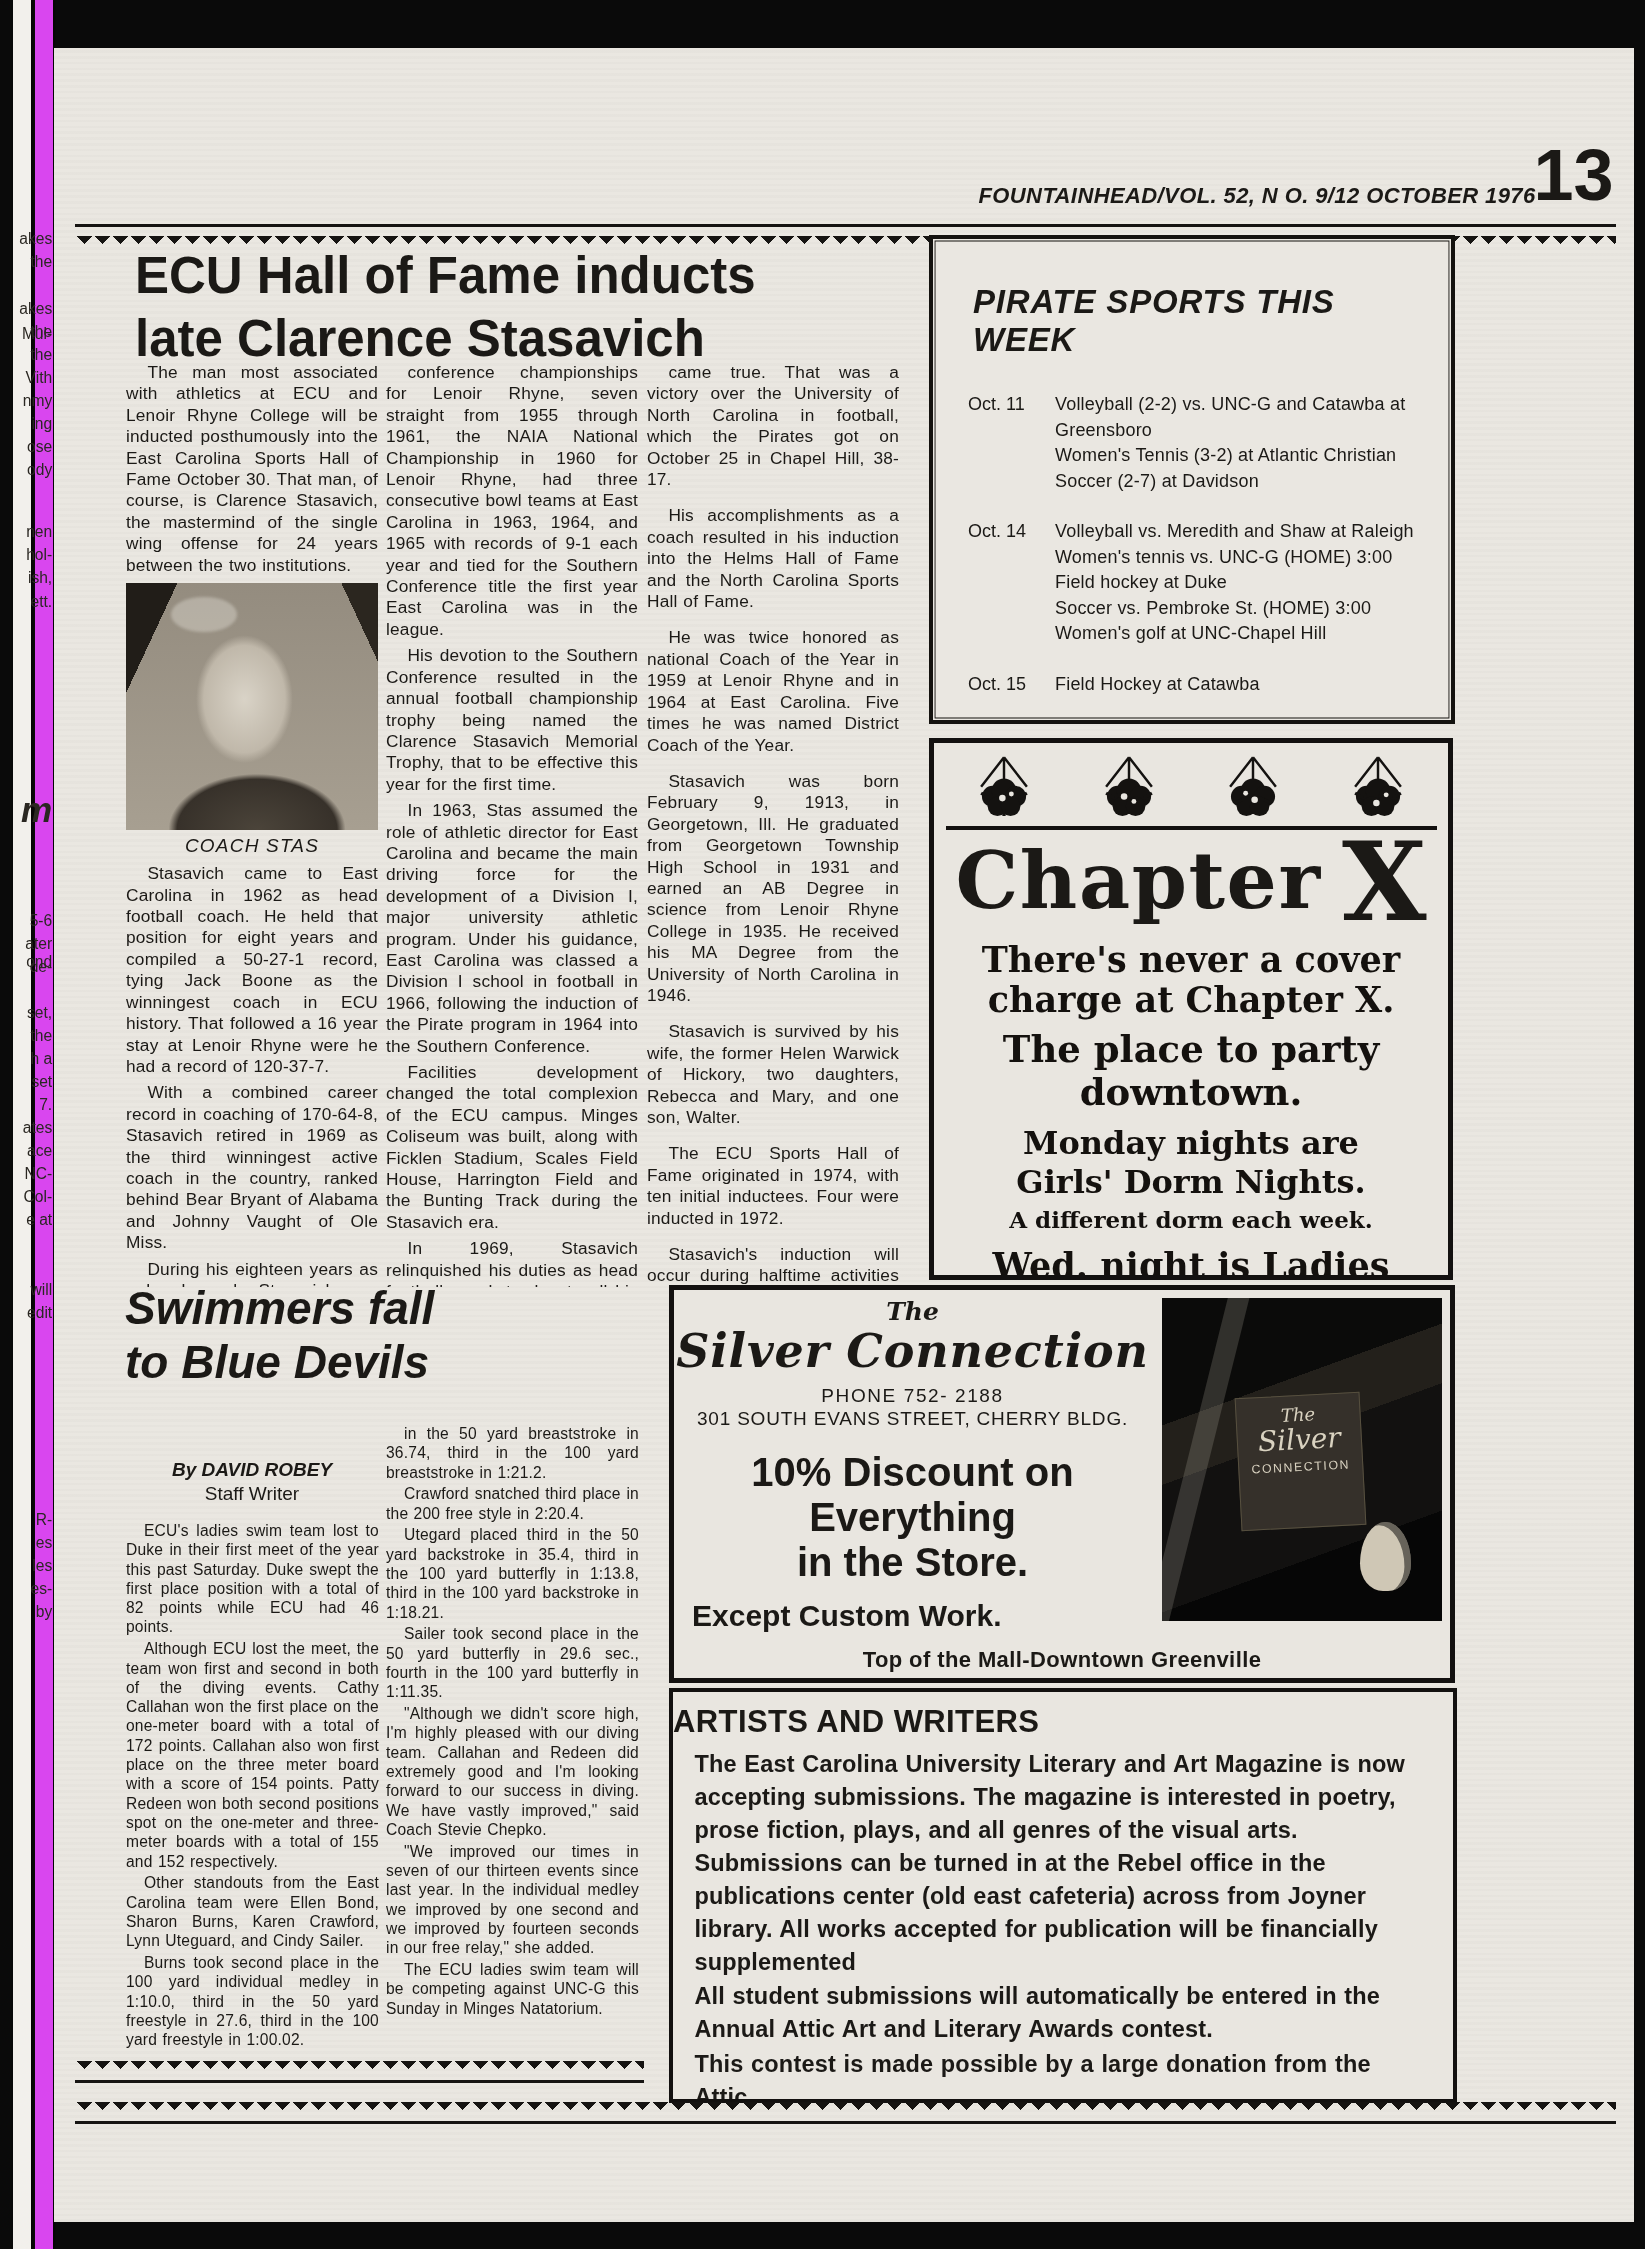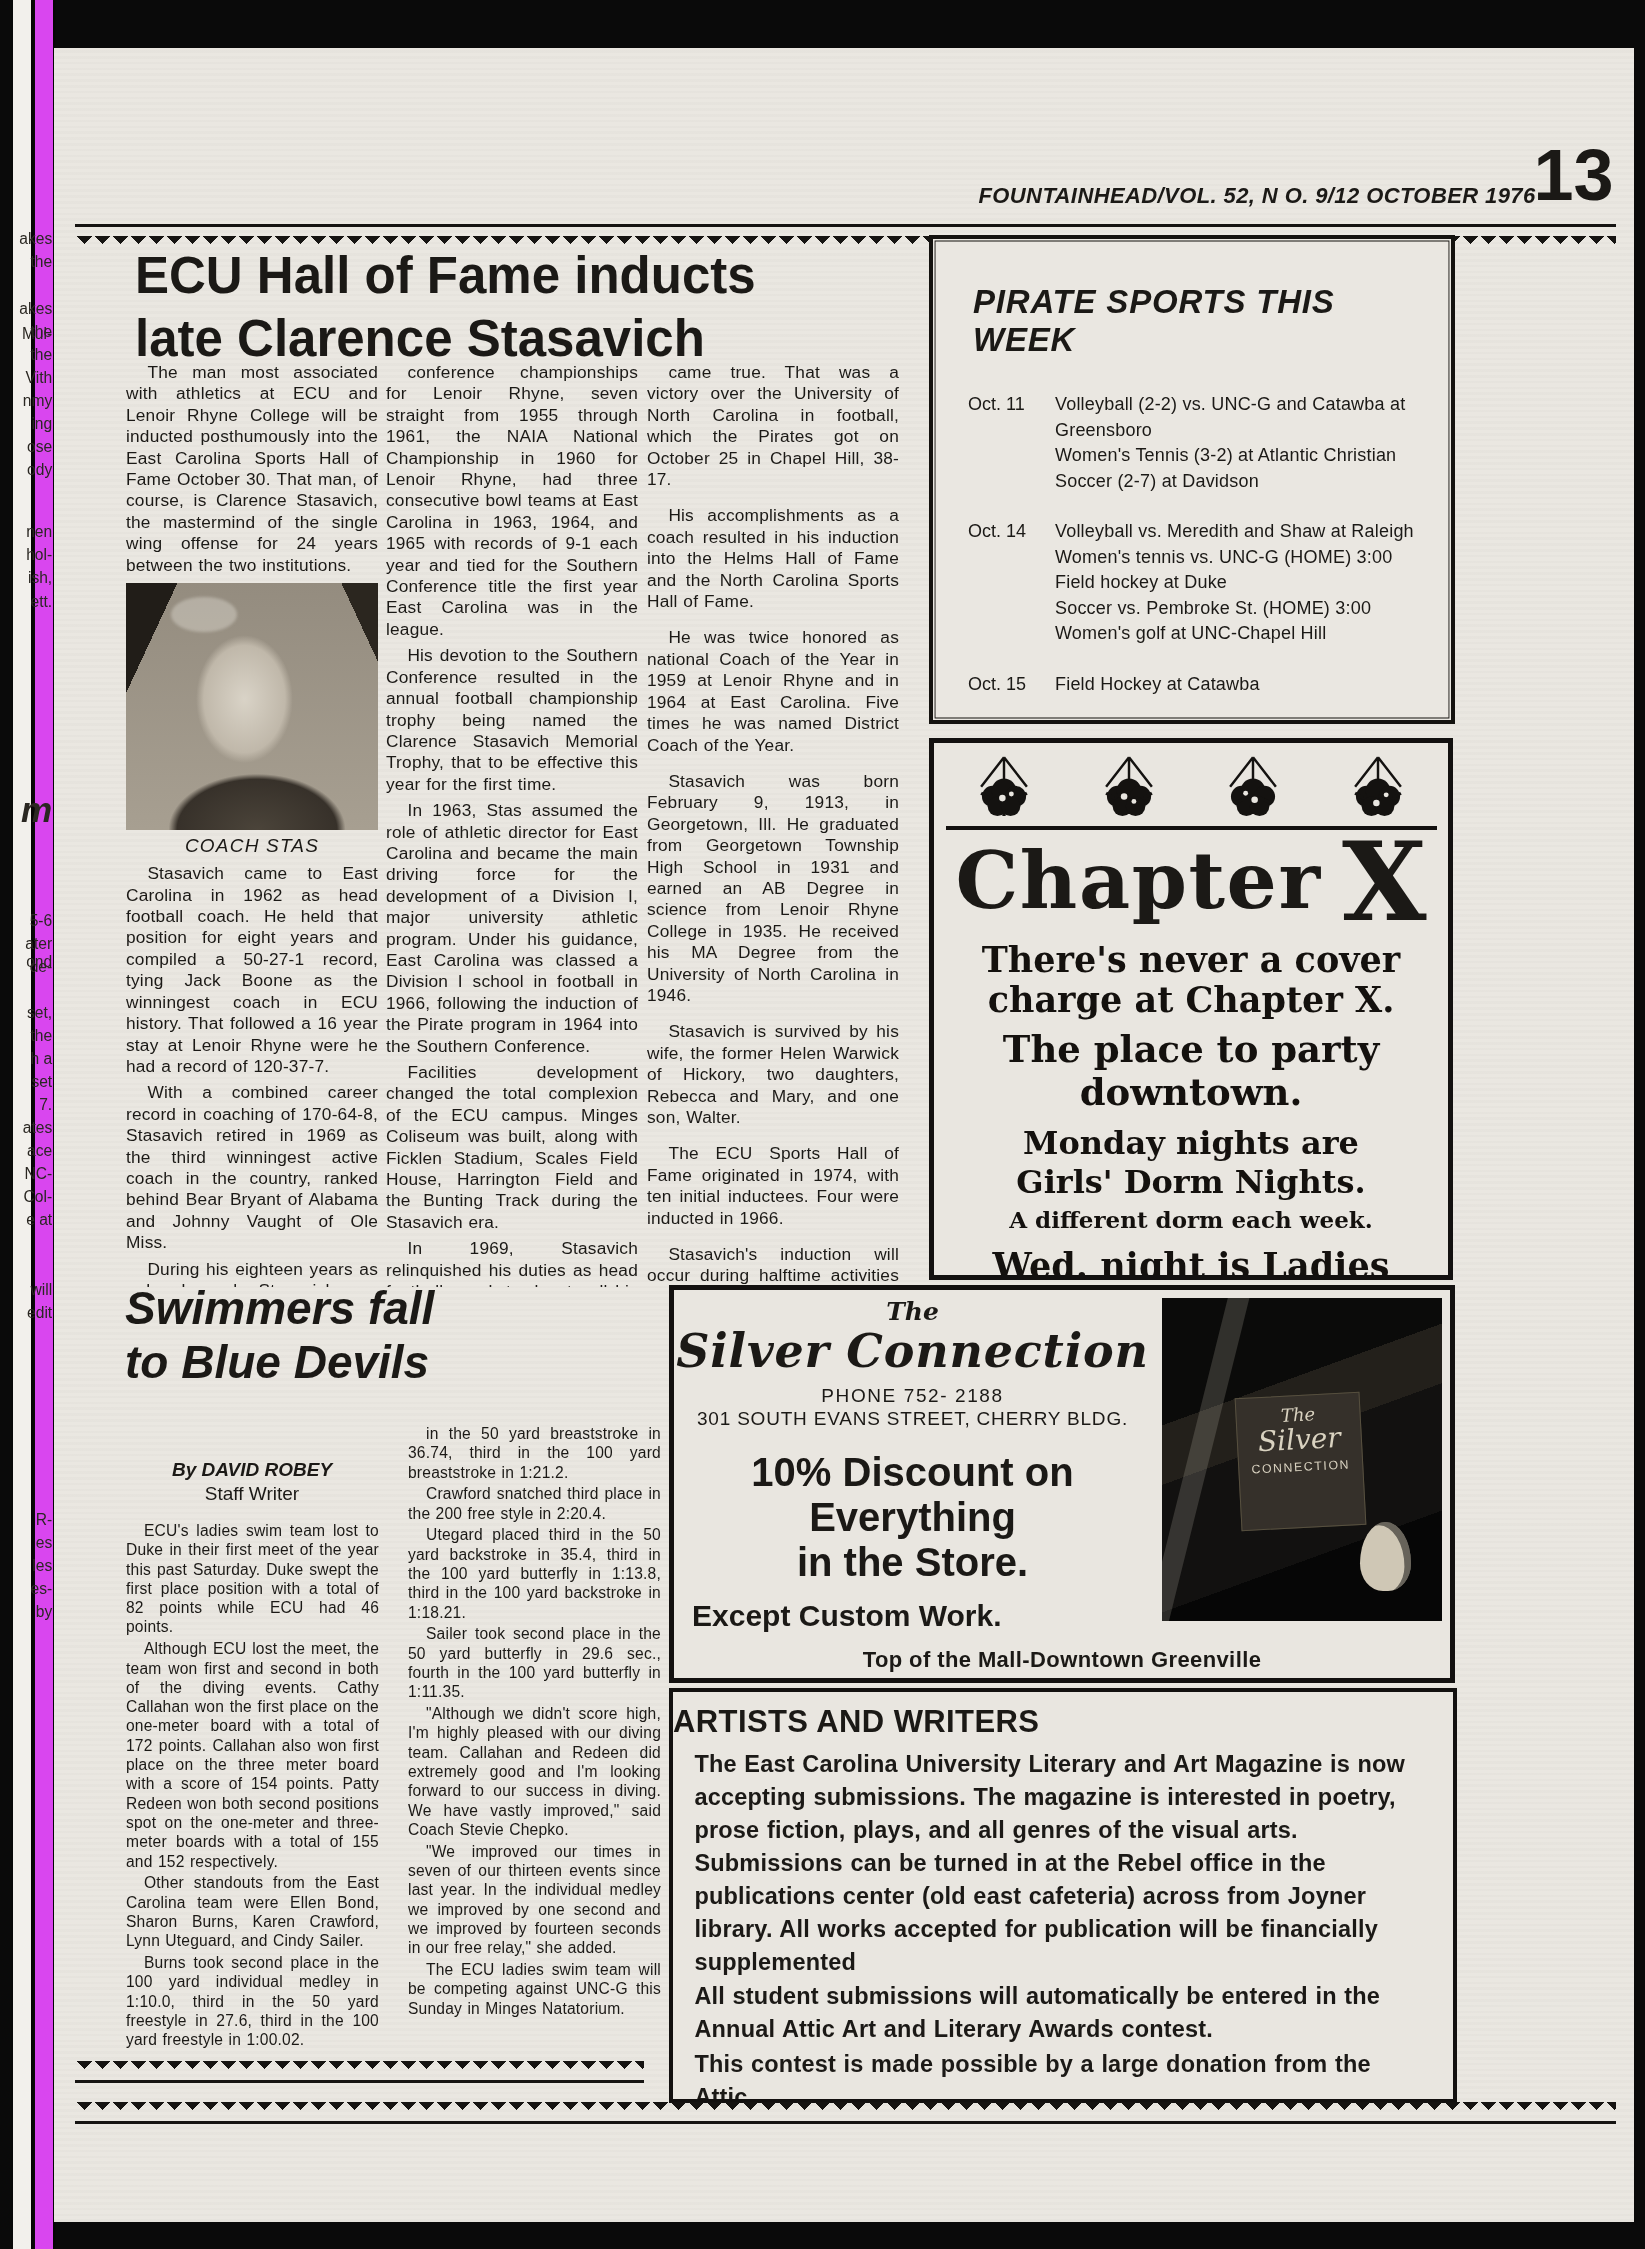--- a/index.html
+++ b/index.html
@@ -71,21 +71,21 @@
   .ch-l7{font-size:23px;line-height:28px;margin-top:3.3px;}
   .ch-l8{font-size:35px;line-height:41px;margin-top:11.5px;}
   
   .swim-headline{position:absolute;left:71px;top:1233px;margin:0;width:527px;font-size:46px;line-height:54px;
       font-weight:800;font-style:italic;letter-spacing:0;}
   .byline{position:absolute;left:72px;top:1411px;width:252px;text-align:center;}
   .byline .by{font-size:19px;font-style:italic;font-weight:600;}
   .byline .role{font-size:19px;margin-top:1.6px;}
   .swimcol{position:absolute;width:253px;overflow:hidden;}
   #swim1{left:72px;top:1473px;height:533px;}
-  #swim2{left:332px;top:1376px;height:630px;margin-left:22px;}
+  #swim2{left:332px;top:1376px;height:630px;}
   .swimcol .para{font-size:15.6px;line-height:19.3px;margin-bottom:2.5px;text-indent:18px;}
   
   .silver-box{position:absolute;left:615px;top:1237px;width:776px;height:388px;border:5px solid #131110;
       background:#e9e6e0;overflow:hidden;}
   .silver-left{position:absolute;left:0;top:6.6px;width:477px;text-align:center;}
   .sl-the{font-family:"DejaVu Serif",serif;font-style:italic;font-weight:700;font-size:25px;}
   .sl-name{font-family:"DejaVu Serif",serif;font-style:italic;font-weight:700;font-size:46px;line-height:51px;
       letter-spacing:0.8px;}
   .sl-phone{font-size:19px;letter-spacing:1.6px;margin-top:8.2px;}
   .sl-addr{font-size:19px;letter-spacing:0.8px;margin-top:1.6px;}
@@ -203,21 +203,21 @@
         <p class="para">In 1963, Stas assumed the role of athletic director for East Carolina and became the main driving force for the development of a Division I, major university athletic program. Under his guidance, East Carolina was classed a Division I school in football in 1966, following the induction of the Pirate program in 1964 into the Southern Conference.</p>
         <p class="para">Facilities development changed the total complexion of the ECU campus. Minges Coliseum was built, along with Ficklen Stadium, Scales Field House, Harrington Field and the Bunting Track during the Stasavich era.</p>
         <p class="para">In 1969, Stasavich relinquished his duties as head football coach to devote all his time to the athletic directorship. He served in that capacity until his death on October 24, 1975, the day before his longtime dream</p>
       </div>
     <div id="col3" class="col" style="left:593px">
         <p class="para">came true. That was a victory over the University of North Carolina in football, which the Pirates got on October 25 in Chapel Hill, 38-17.</p>
         <p class="para">His accomplishments as a coach resulted in his induction into the Helms Hall of Fame and the North Carolina Sports Hall of Fame.</p>
         <p class="para">He was twice honored as national Coach of the Year in 1959 at Lenoir Rhyne and in 1964 at East Carolina. Five times he was named District Coach of the Year.</p>
         <p class="para">Stasavich was born February 9, 1913, in Georgetown, Ill. He graduated from Georgetown Township High School in 1931 and earned an AB Degree in science from Lenoir Rhyne College in 1935. He received his MA Degree from the University of North Carolina in 1946.</p>
         <p class="para">Stasavich is survived by his wife, the former Helen Warwick of Hickory, two daughters, Rebecca and Mary, and one son, Walter.</p>
-        <p class="para">The ECU Sports Hall of Fame originated in 1974, with ten initial inductees. Four were inducted in 1966.</p>
+        <p class="para">The ECU Sports Hall of Fame originated in 1974, with ten initial inductees. Four were inducted in 1972.</p>
         <p class="para">Stasavich's induction will occur during halftime activities of this year's Homecoming game against Western Carolina University.</p>
       </div>
 
     <section class="pirate-box">
       <h2>PIRATE SPORTS THIS WEEK</h2>
       <div id="pirate-entries">
           <div class="p-entry">
             <span class="p-date">Oct. 11</span>
             <div class="p-lines">
               <div class="p-line">Volleyball (2-2) vs. UNC-G and Catawba at Greensboro</div>

